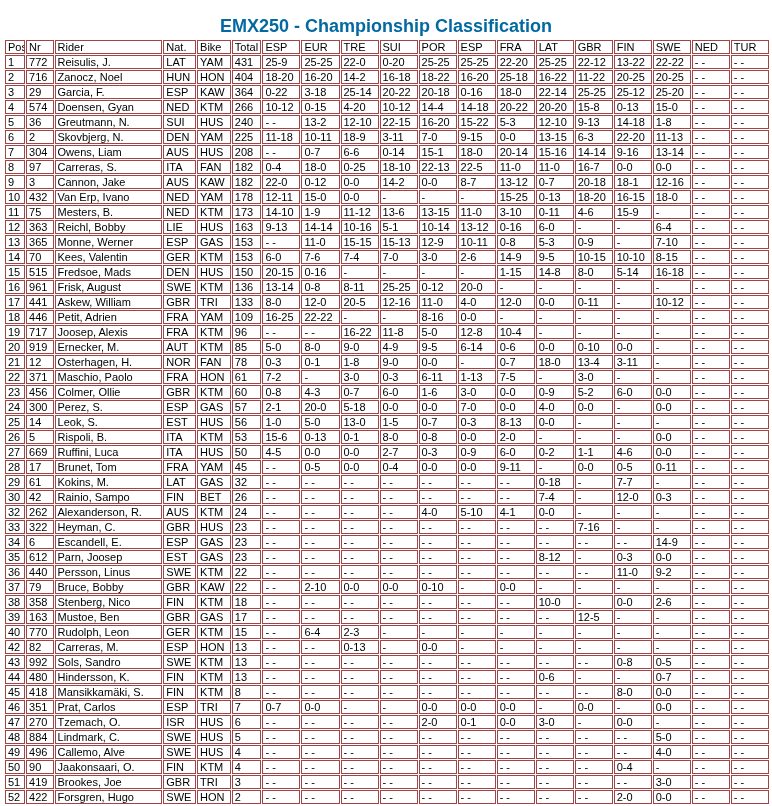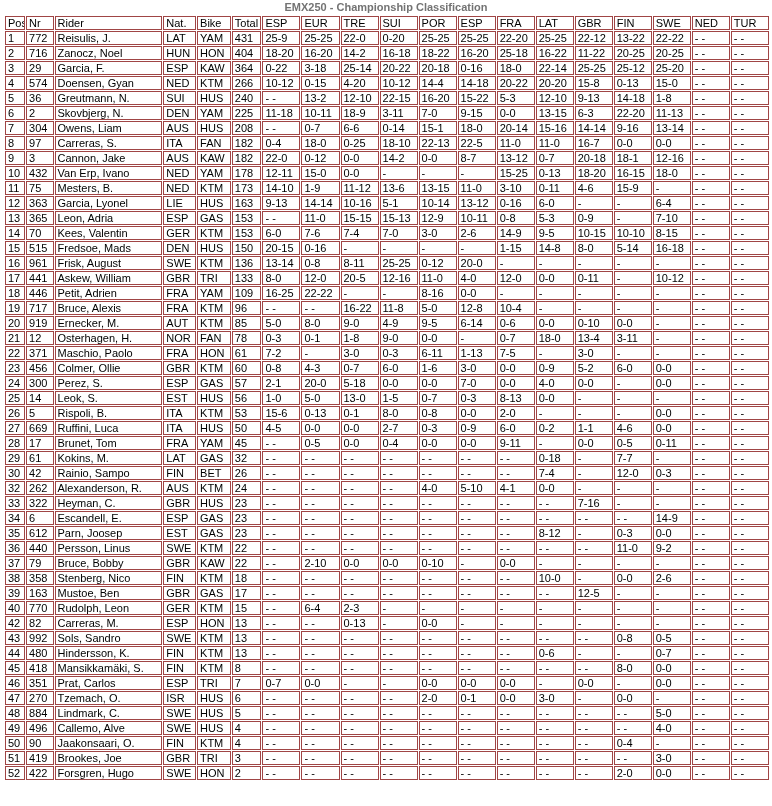--- a/index.html
+++ b/index.html
@@ -8,25 +8,25 @@
     background: #ffffff;
   }
   body {
     width: 772px;
     height: 806px;
     overflow: hidden;
     font-family: "Liberation Sans", sans-serif;
     color: #000;
   }
   .title {
-    font-size: 11px;
+    font-size: 18px;
     font-weight: bold;
     text-align: center;
-    margin: 1px 0 2px 0;
-    color: #737373;
+    margin: 16px 0 2px 0;
+    color: #0369a1;
   }
   table.classification {
     margin-left: 4px;
     border-collapse: separate;
     border-spacing: 1px;
     table-layout: fixed;
     width: 766px;
   }
   table.classification th,
   table.classification td {
@@ -332,42 +332,42 @@
         <td class="race">0-11</td>
         <td class="race">4-6</td>
         <td class="race">15-9</td>
         <td class="race">-</td>
         <td class="na">- -</td>
         <td class="na">- -</td>
       </tr>
       <tr>
         <td class="num">12</td>
         <td class="num">363</td>
-        <td>Garcia, Lyonel</td>
+        <td>Reichl, Bobby</td>
         <td>LIE</td>
         <td>HUS</td>
         <td class="total">163</td>
         <td class="race">9-13</td>
         <td class="race">14-14</td>
         <td class="race">10-16</td>
         <td class="race">5-1</td>
         <td class="race">10-14</td>
         <td class="race">13-12</td>
         <td class="race">0-16</td>
         <td class="race">6-0</td>
         <td class="race">-</td>
         <td class="race">-</td>
         <td class="race">6-4</td>
         <td class="na">- -</td>
         <td class="na">- -</td>
       </tr>
       <tr>
         <td class="num">13</td>
         <td class="num">365</td>
-        <td>Leon, Adria</td>
+        <td>Monne, Werner</td>
         <td>ESP</td>
         <td>GAS</td>
         <td class="total">153</td>
         <td class="na">- -</td>
         <td class="race">11-0</td>
         <td class="race">15-15</td>
         <td class="race">15-13</td>
         <td class="race">12-9</td>
         <td class="race">10-11</td>
         <td class="race">0-8</td>
@@ -479,21 +479,21 @@
         <td class="race">-</td>
         <td class="race">-</td>
         <td class="race">-</td>
         <td class="race">-</td>
         <td class="na">- -</td>
         <td class="na">- -</td>
       </tr>
       <tr>
         <td class="num">19</td>
         <td class="num">717</td>
-        <td>Bruce, Alexis</td>
+        <td>Joosep, Alexis</td>
         <td>FRA</td>
         <td>KTM</td>
         <td class="total">96</td>
         <td class="na">- -</td>
         <td class="na">- -</td>
         <td class="race">16-22</td>
         <td class="race">11-8</td>
         <td class="race">5-0</td>
         <td class="race">12-8</td>
         <td class="race">10-4</td>

